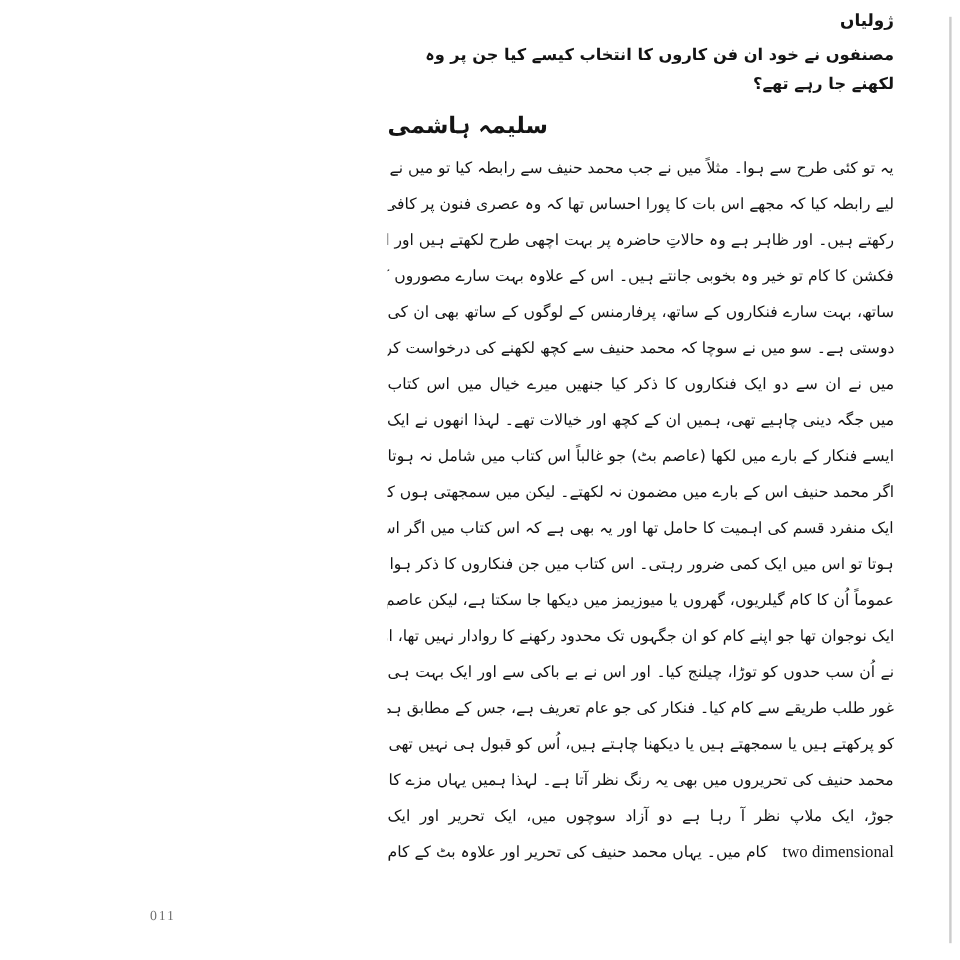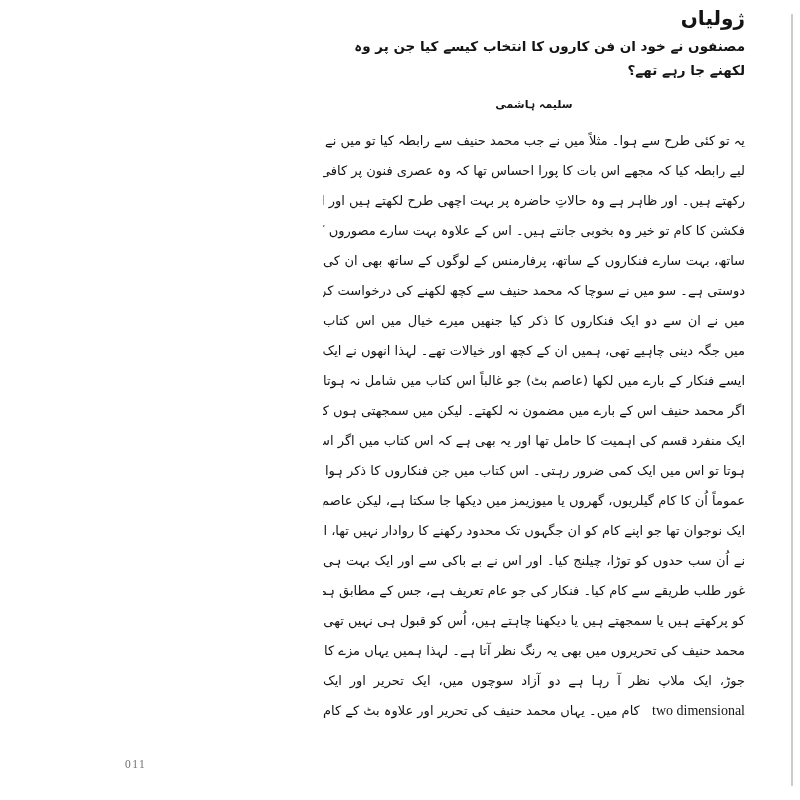--- a/index.html
+++ b/index.html
@@ -14,31 +14,31 @@
   .page { position: absolute; inset: 0; background: #ffffff; }
 
   
   .text-block {
     position: absolute;
     top: 0; right: 55px; width: 422px;
     direction: rtl;
   }
   .heading {
     position: absolute; top: 6px; right: 0; width: 100%;
-    font-size: 20px; font-weight: bold; text-align: right;
+    font-size: 14px; font-weight: bold; text-align: right;
     line-height: 24px;
   }
   .question {
     position: absolute; top: 34px; right: 0; width: 100%;
     font-size: 13.5px; font-weight: bold; text-align: right;
     line-height: 24px;
   }
   .author {
     position: absolute; top: 92px; right: 0; width: 100%;
-    font-size: 11px; font-weight: bold; text-align: center;
+    font-size: 19px; font-weight: bold; text-align: left;
     line-height: 26px;
   }
   .paragraph {
     position: absolute; top: 126px; right: 0; width: 100%;
   }
   .para-line {
     direction: rtl;
     height: 30px; line-height: 30px;
     font-size: 13px;
     text-align: justify;

